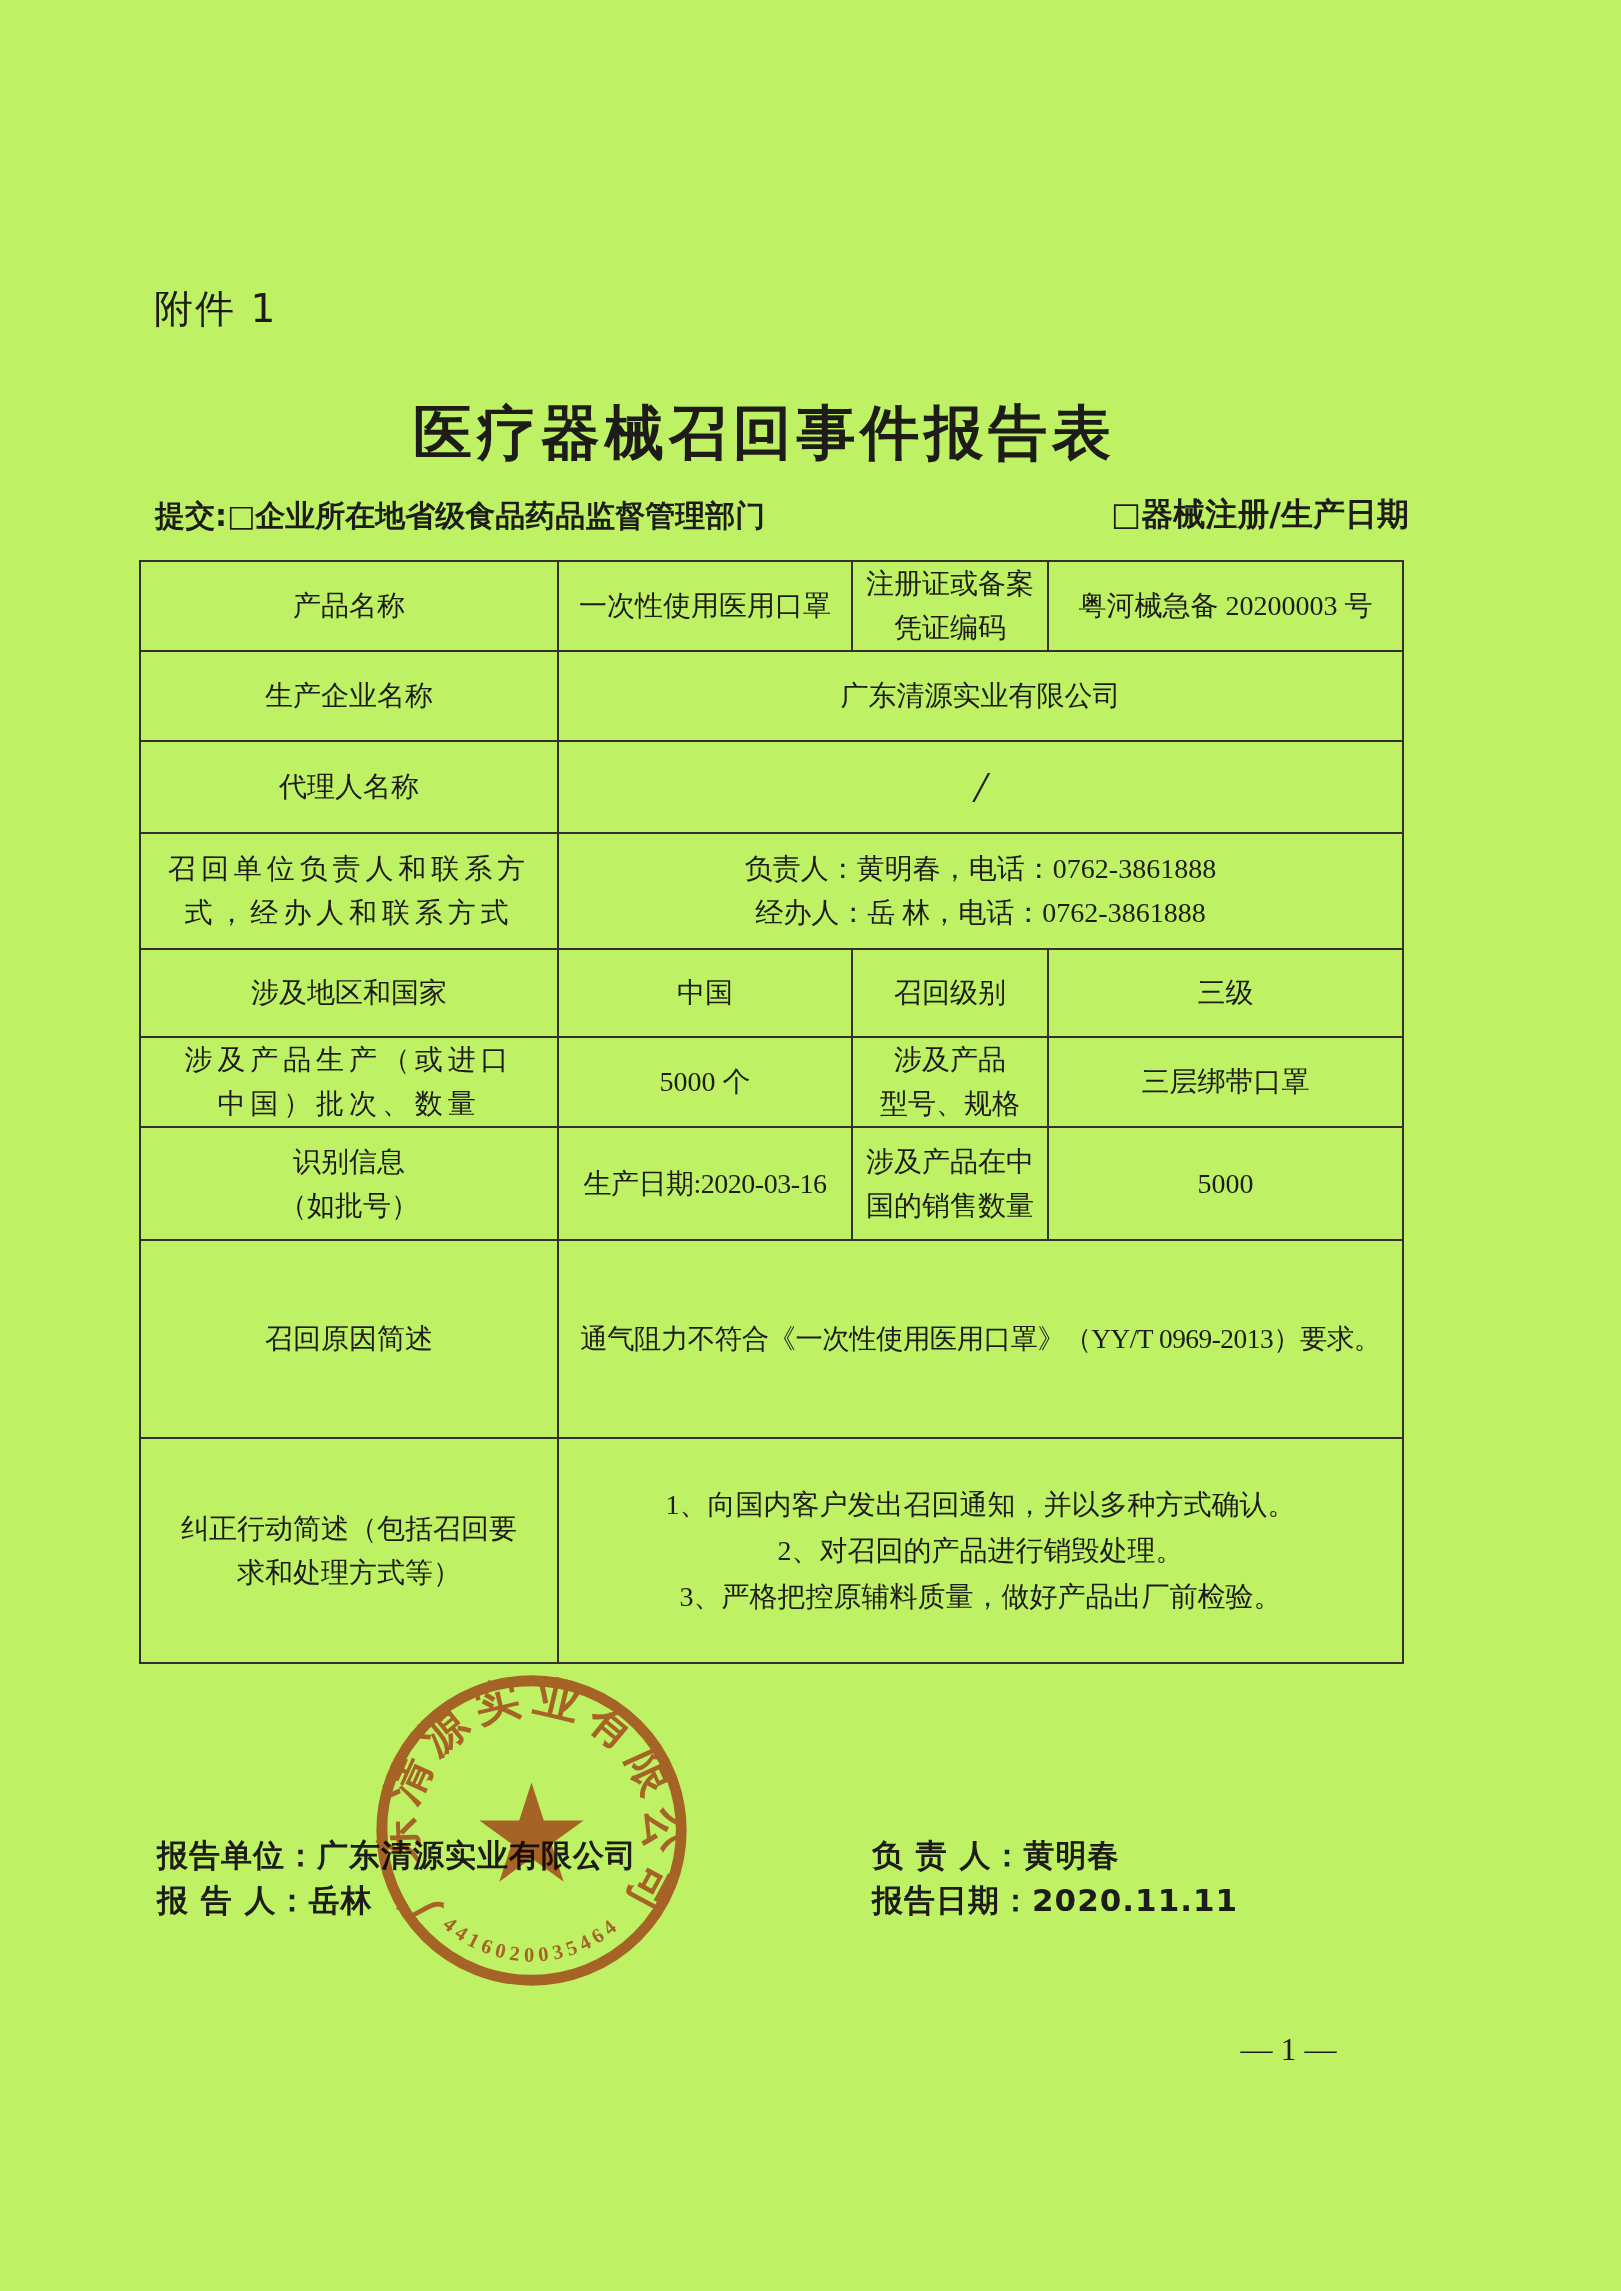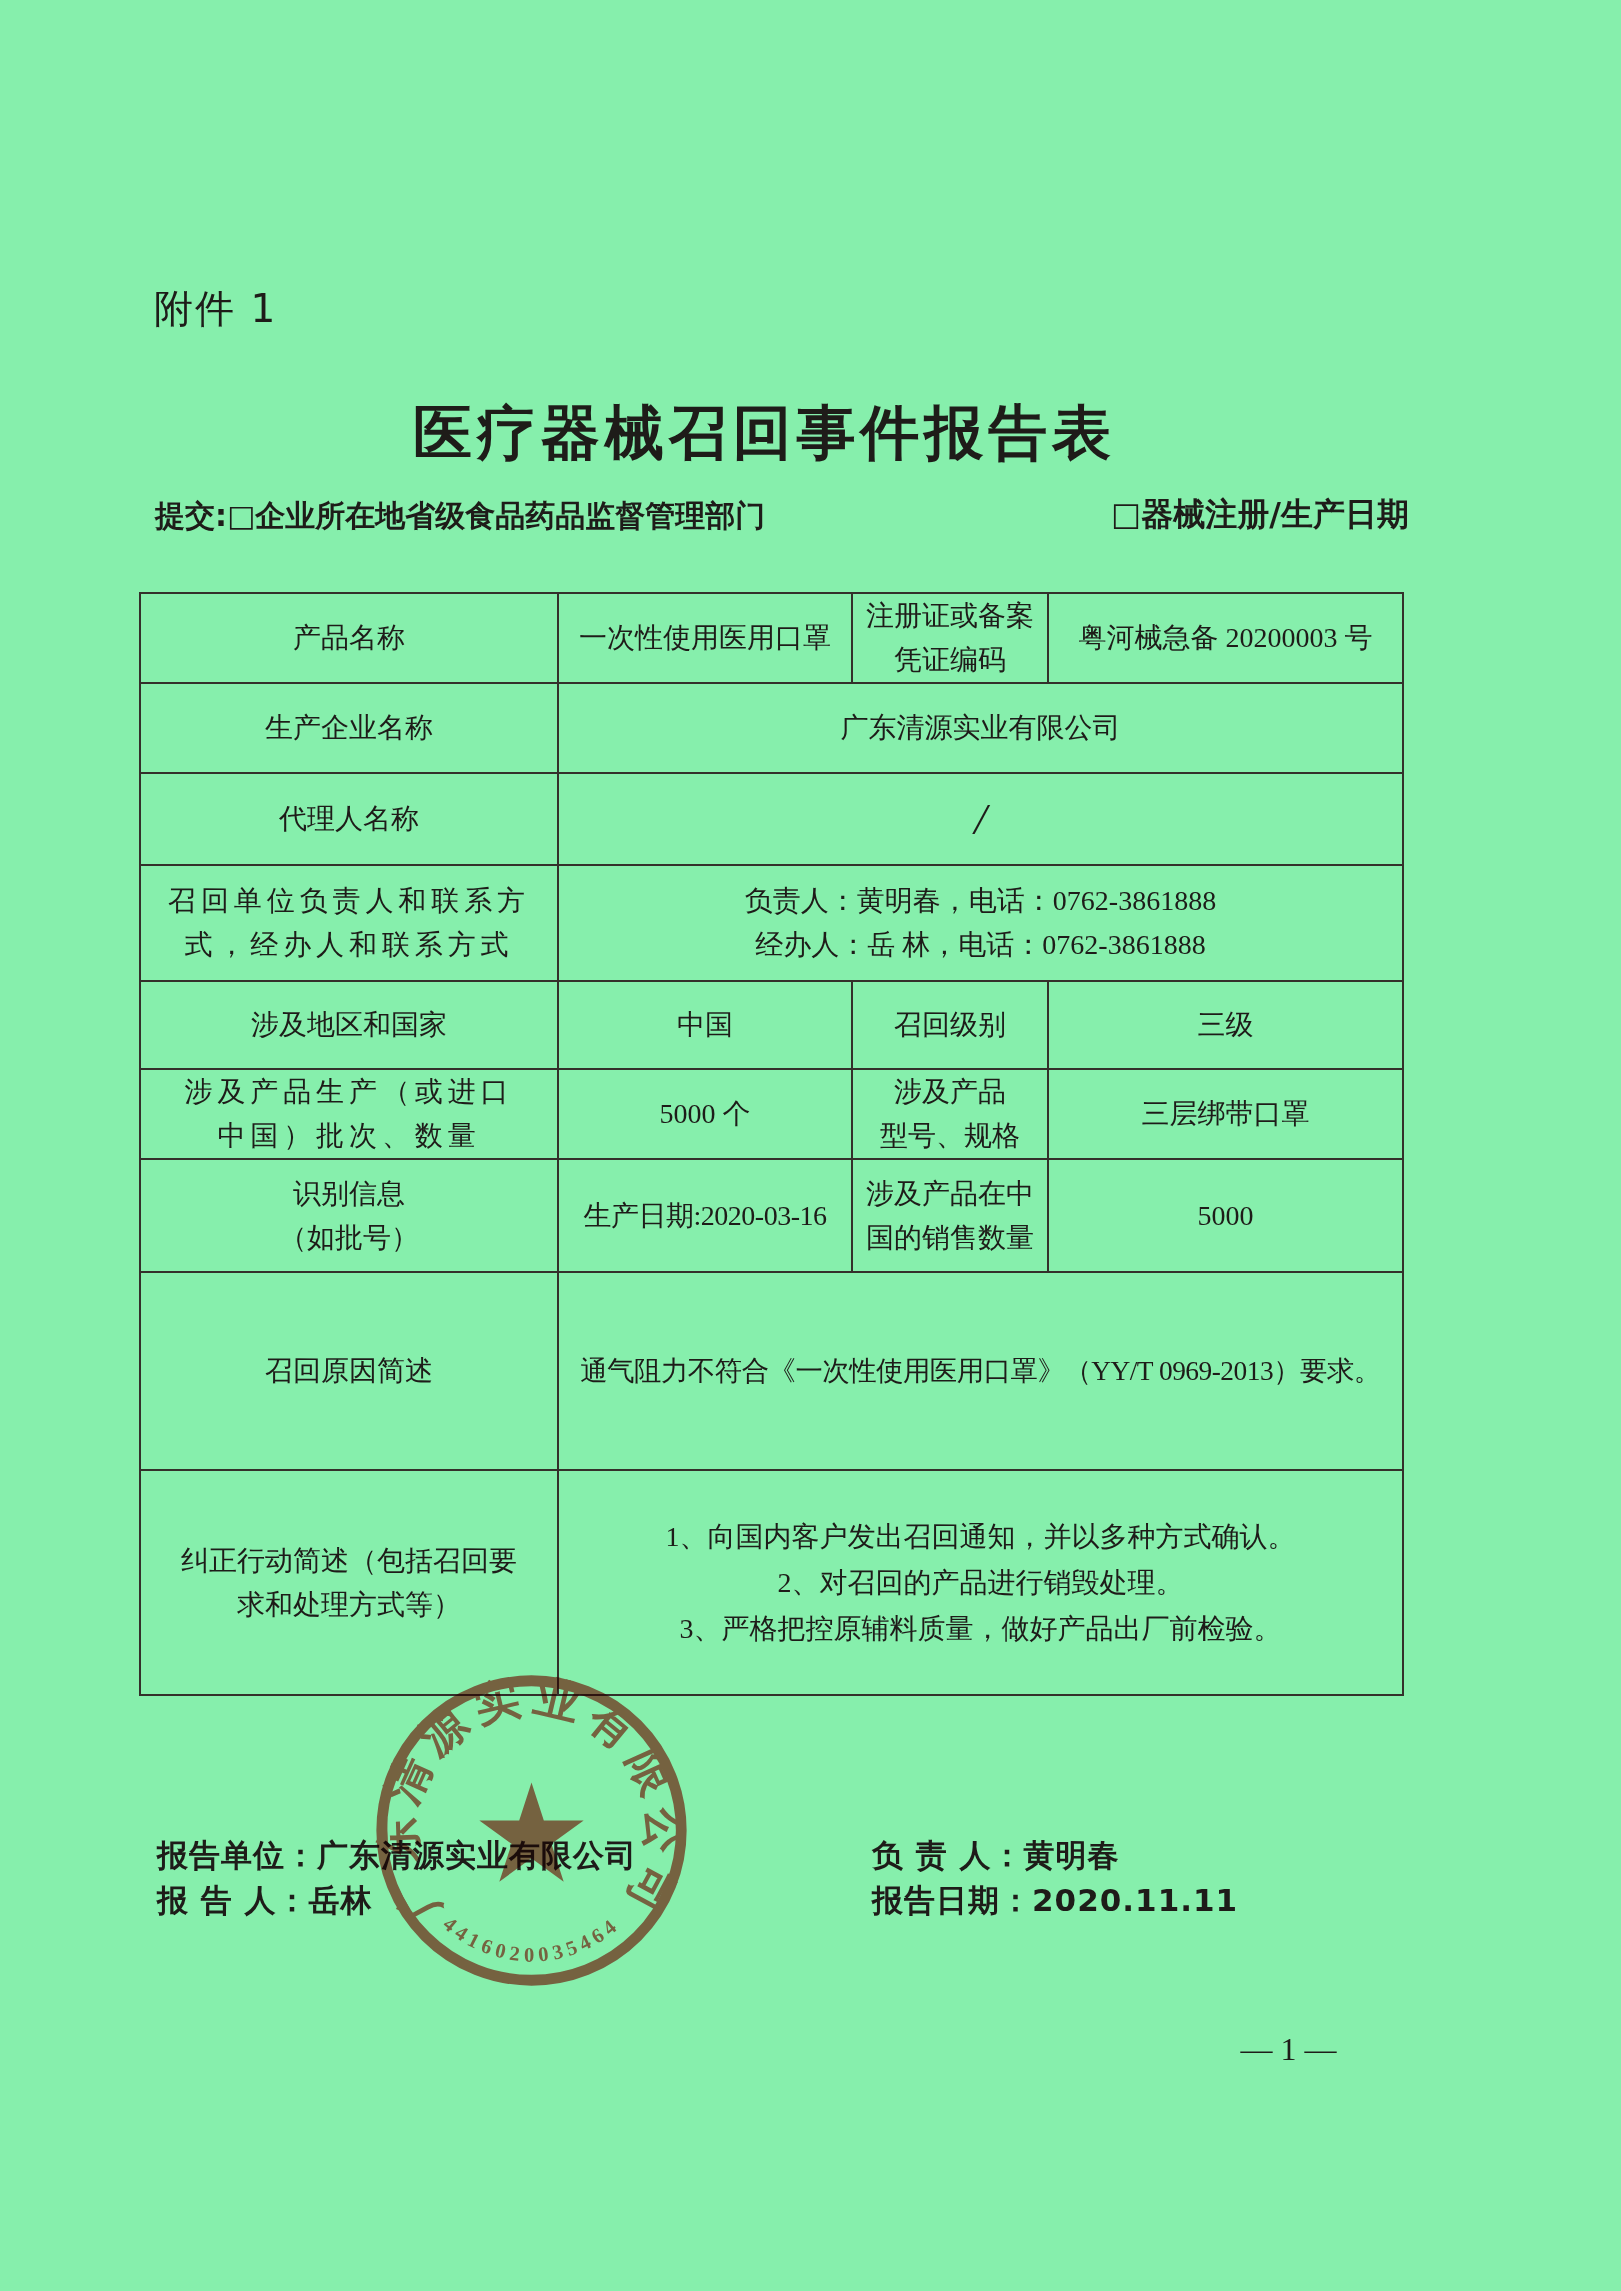--- a/index.html
+++ b/index.html
@@ -2,21 +2,21 @@
 <html><head>
 <meta charset="utf-8">
 <style>
   * { margin: 0; padding: 0; box-sizing: border-box; }
   html,body { background: #e8e6e2; }
   .page {
     position: relative;
     width: 1621px;
     height: 2292px;
     margin: 0 auto;
-    background: #86efac;
+    background: #bef264;
     overflow: hidden;
     color: #1e1c19;
   }
 
   .attachment {
     position: absolute; left: 154px; top: 282px;
     font-size: 39px; letter-spacing: 2px;
     font-family: "DejaVu Sans", "Liberation Sans", sans-serif;
   }
   .doc-title {
@@ -37,21 +37,20 @@
   }
 
   table.report {
     position: absolute; left: 139px; top: 560px;
     width: 1262px;
     border-collapse: collapse;
     table-layout: fixed;
     font-family: "Liberation Serif", "DejaVu Serif", serif;
     font-size: 28px;
     color: #1e1c19;
-    margin-top: 32px;
   }
   table.report td {
     border: 2.9px solid #34302b;
     text-align: center;
     vertical-align: middle;
     padding: 0 9.8px;
     line-height: 44px;
   }
   .two-line div { line-height: 44px; }
   .spread { letter-spacing: 4.9px; }

